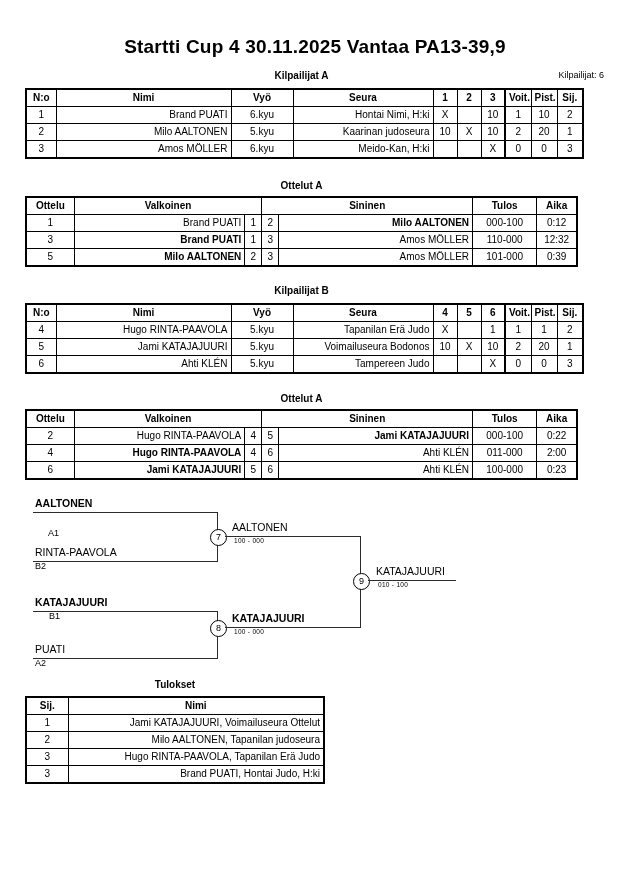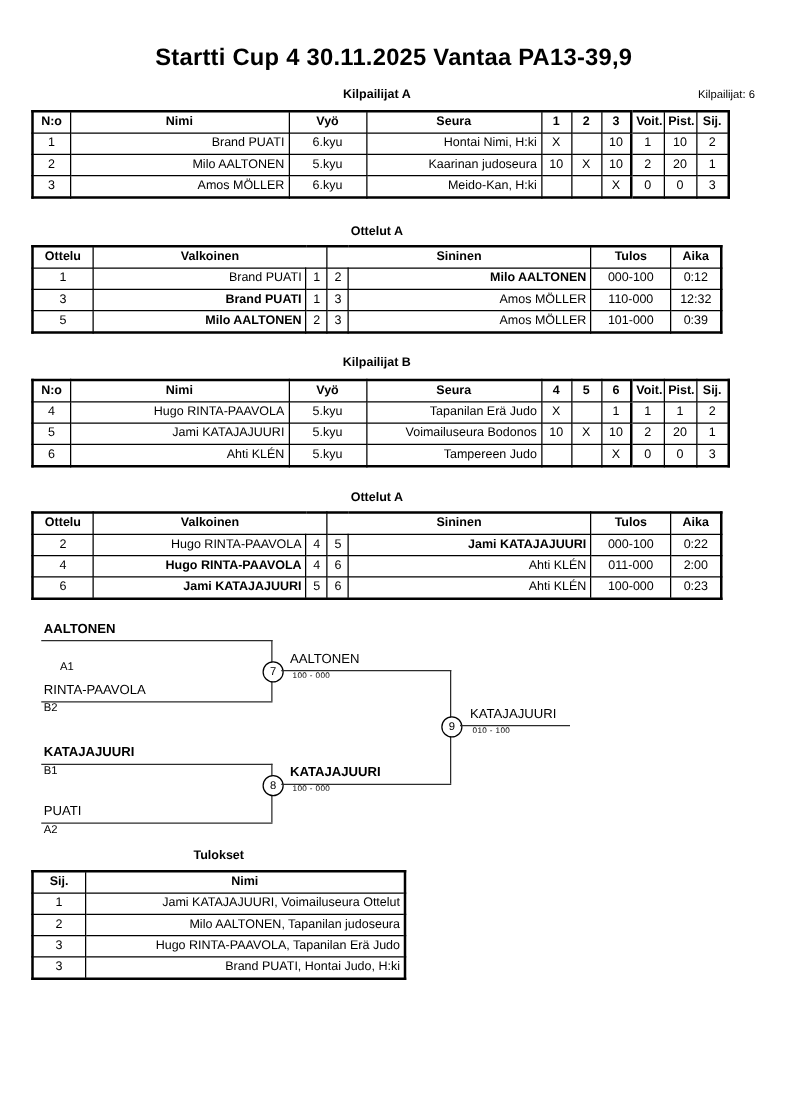--- a/index.html
+++ b/index.html
@@ -385,21 +385,21 @@
 
   <div class="bk-line-v" style="left:217px; top:17px; height:49px;"></div>
 
   <div class="bk-num" style="left:210px; top:34px;">7</div>
   <div class="bk-name" style="left:232px; top:26px;">AALTONEN</div>
   <div class="bk-line-h" style="left:225px; top:41px; width:136px;"></div>
   <div class="bk-score" style="left:234px; top:42px;">100 - 000</div>
 
   <div class="bk-name b" style="left:35px; top:101px;">KATAJAJUURI</div>
   <div class="bk-line-h" style="left:33px; top:116px; width:185px;"></div>
-  <div class="bk-seed" style="left:35px; top:116px;">B1</div>
+  <div class="bk-seed" style="left:49px; top:116px;">B1</div>
 
   <div class="bk-name" style="left:35px; top:148px;">PUATI</div>
   <div class="bk-line-h" style="left:33px; top:163px; width:185px;"></div>
   <div class="bk-seed" style="left:35px; top:163px;">A2</div>
 
   <div class="bk-line-v" style="left:217px; top:116px; height:47px;"></div>
 
   <div class="bk-num" style="left:210px; top:125px;">8</div>
   <div class="bk-name b" style="left:232px; top:117px;">KATAJAJUURI</div>
   <div class="bk-line-h" style="left:225px; top:132px; width:136px;"></div>

